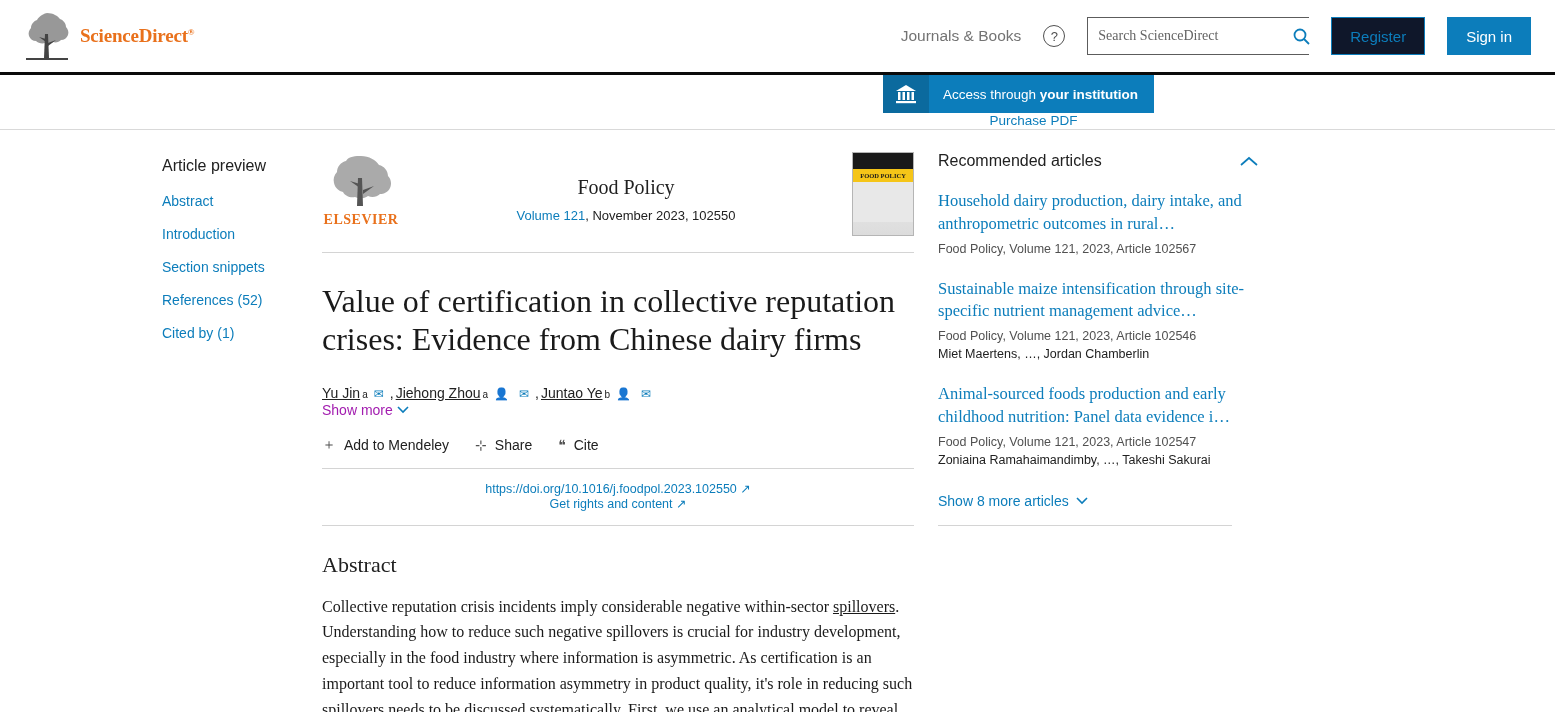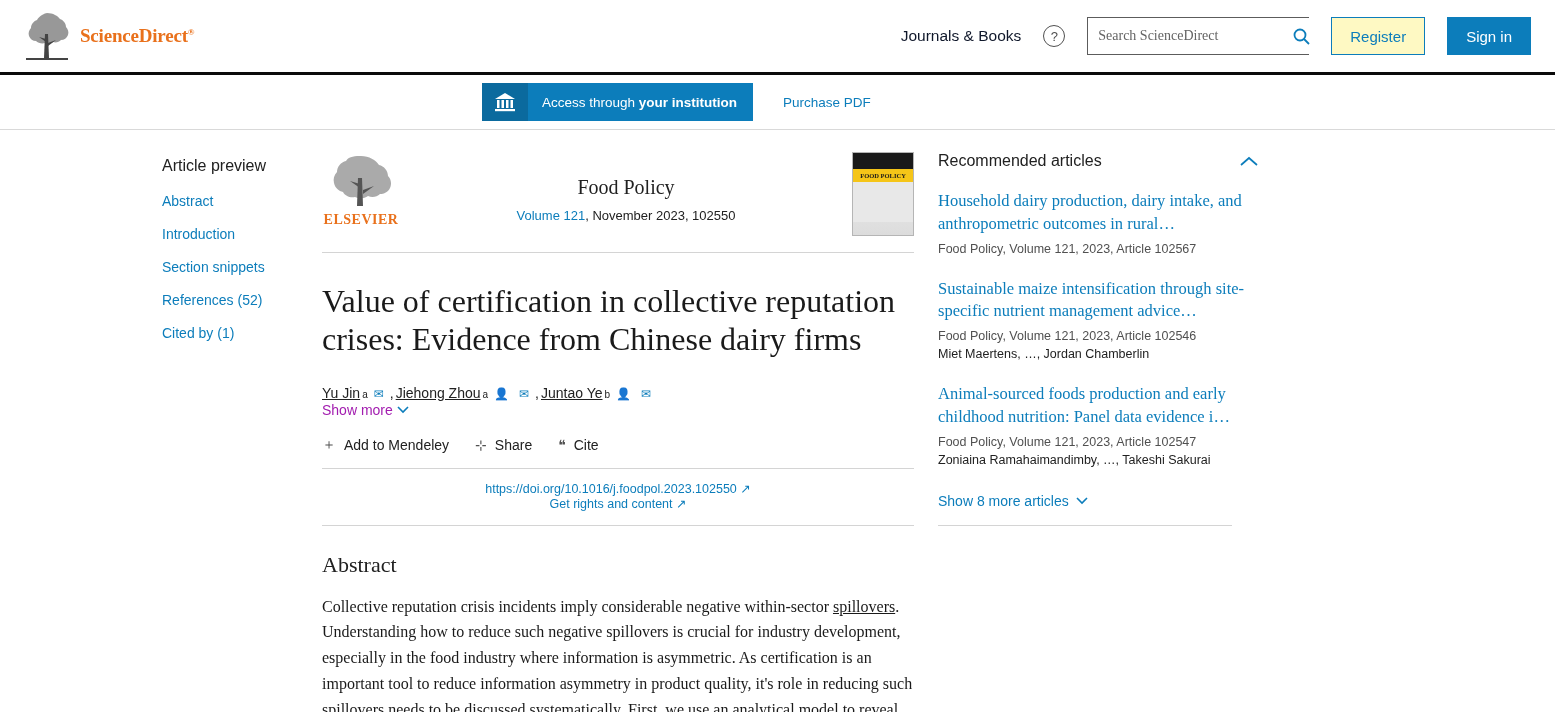--- a/index.html
+++ b/index.html
@@ -33,21 +33,21 @@
   .brand-name sup { font-size: 9px; vertical-align: super; }
 
   .header-right {
     margin-left: auto;
     display: flex;
     align-items: center;
     gap: 22px;
   }
   .journals-books {
     font-size: 15.5px;
-    color: #0f172a;
+    color: #737373;
     text-decoration: none;
     white-space: nowrap;
   }
   .help-icon {
     width: 22px; height: 22px;
     border-radius: 50%;
     border: 1.5px solid #505050;
     color: #505050;
     font-size: 13px;
     display: flex; align-items: center; justify-content: center;
@@ -77,21 +77,21 @@
     background: #fff;
     border: 0;
     border-left: 0;
     display: flex; align-items: center; justify-content: center;
     cursor: pointer;
     color: #0c7dbb;
   }
   .btn-register {
     border: 1px solid #0c7dbb;
     color: #0c7dbb;
-    background: #fef9c3;
+    background: #0f172a;
     height: 38px;
     padding: 0 18px;
     font-size: 15px;
     cursor: pointer;
     font-family: "Liberation Sans", sans-serif;
   }
   .btn-signin {
     background: #0c7dbb;
     color: #fff;
     border: 1px solid #0c7dbb;
@@ -104,20 +104,21 @@
 
   
   .access-bar {
     height: 55px;
     border-bottom: 1px solid #d9d9d9;
     display: flex;
     align-items: center;
     padding-left: 482px;
     gap: 0;
     background: #fff;
+    flex-direction: column;
   }
   .access-inst {
     background: #0c7dbb;
     color: #fff;
     height: 38px;
     display: flex;
     align-items: center;
     padding: 0 16px 0 0;
     cursor: pointer;
   }

